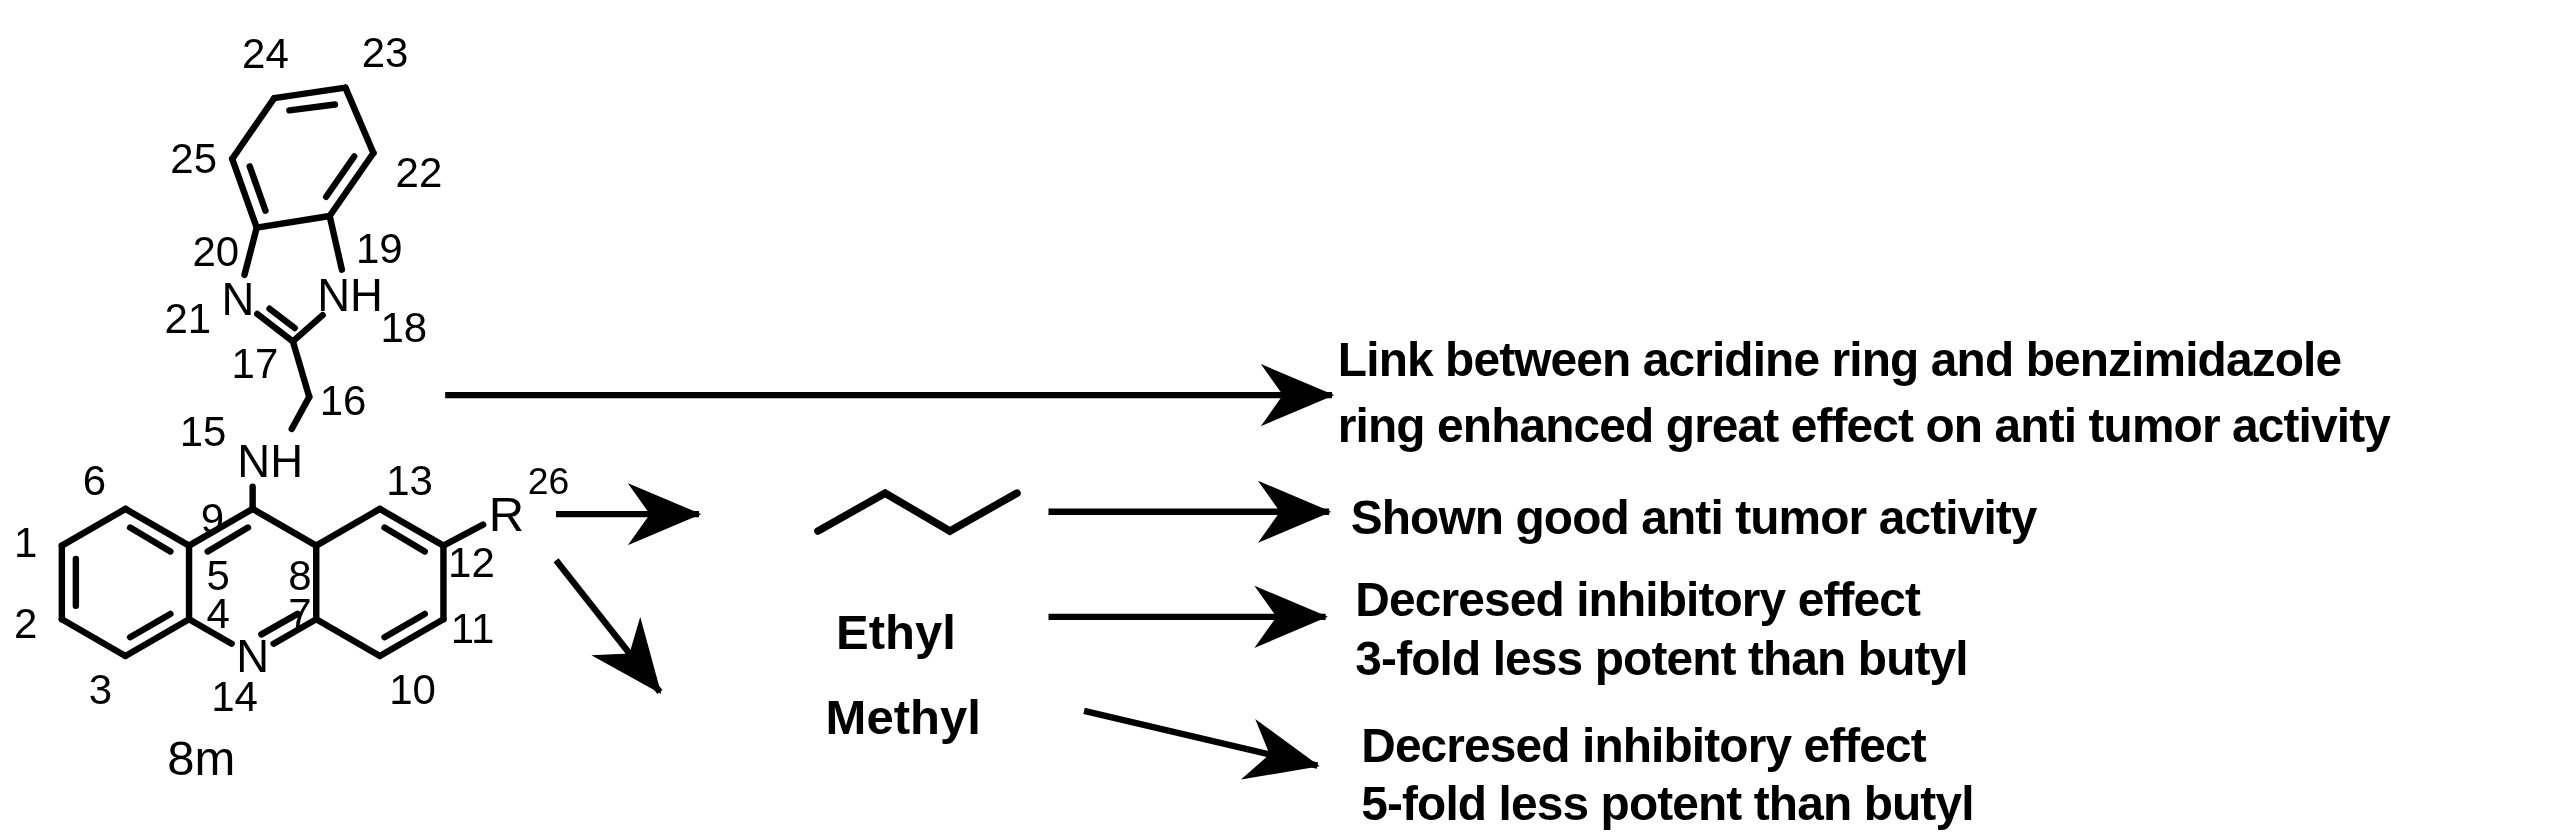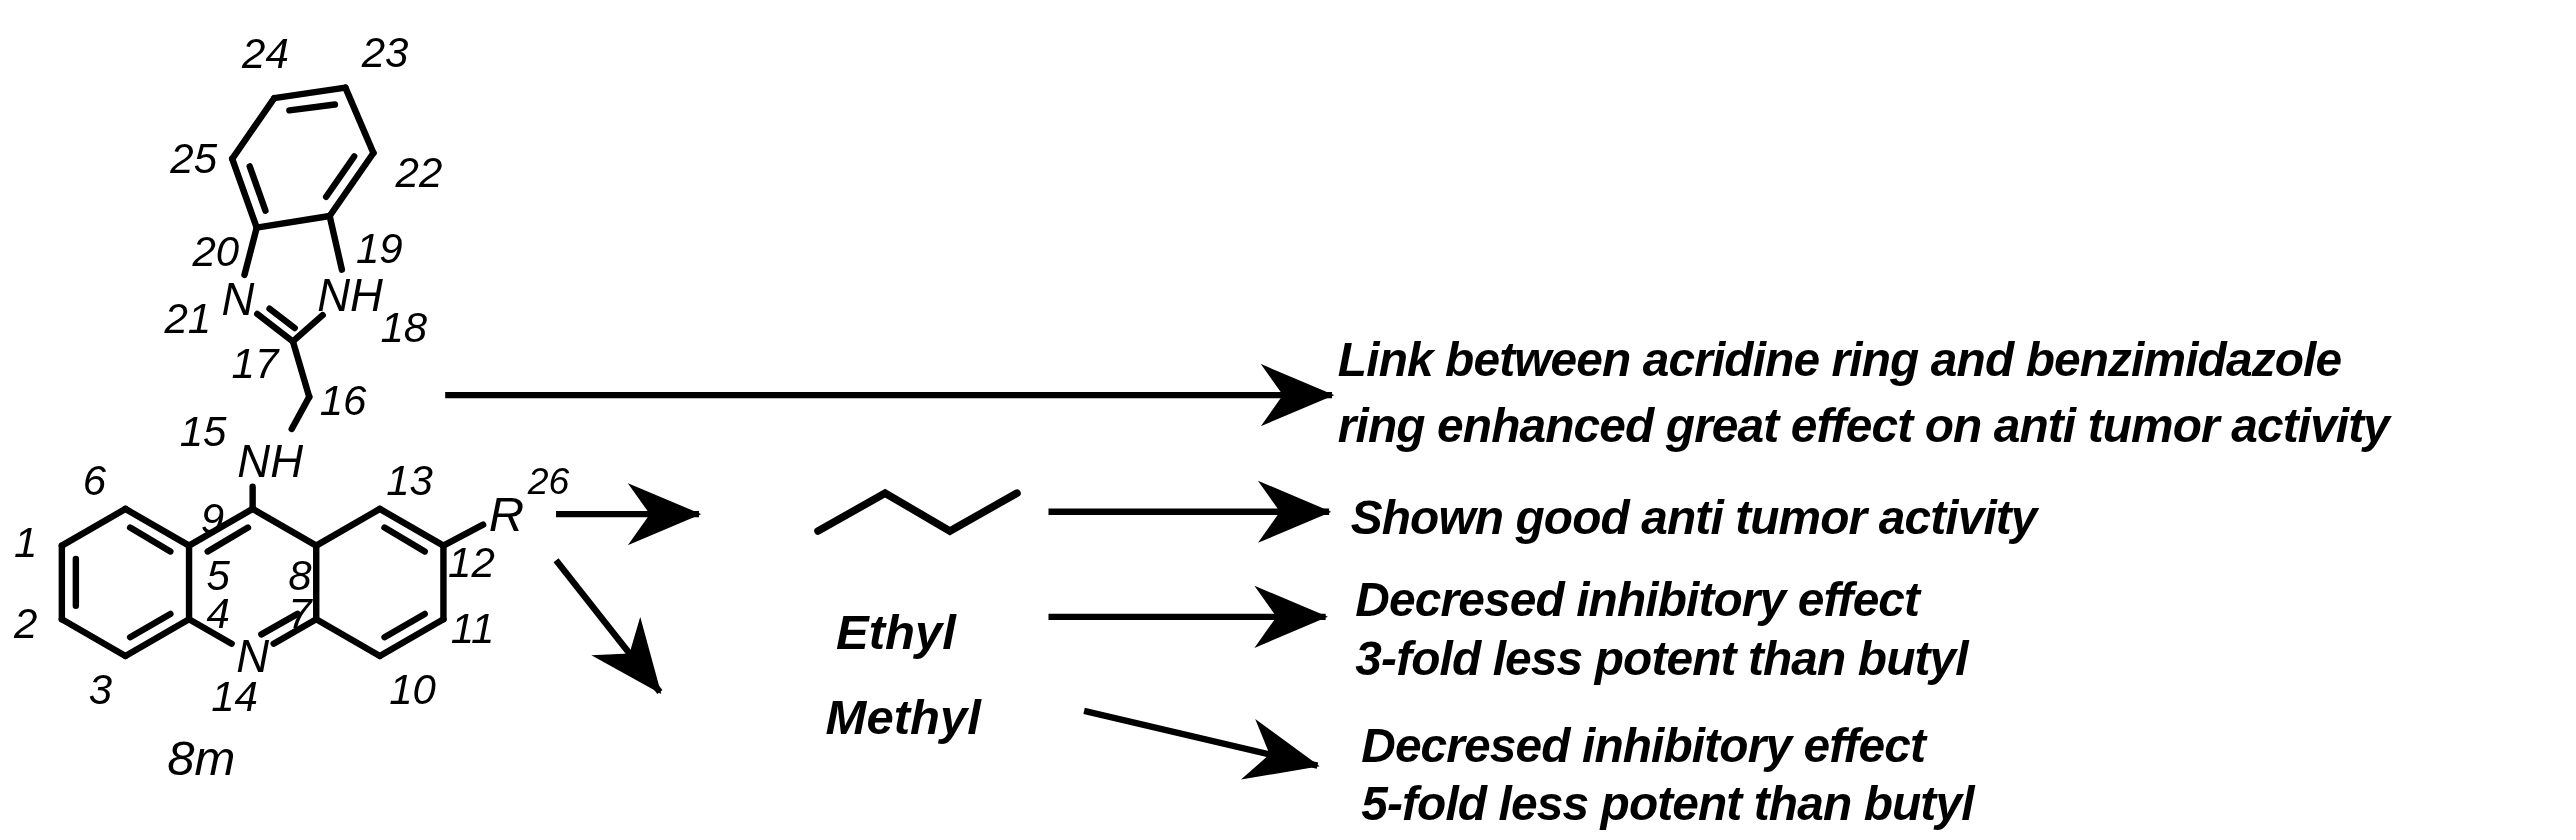--- a/index.html
+++ b/index.html
@@ -5,21 +5,20 @@
   html, body {
     margin: 0;
     padding: 0;
     background: #ffffff;
   }
   .figure-canvas {
     width: 2576px;
     height: 841px;
     background: #ffffff;
     overflow: hidden;
-    font-style: italic;
   }
   svg { display: block; }
   .bond {
     stroke: #000000;
     stroke-width: 11;
     stroke-linecap: round;
     fill: none;
   }
   .chain {
     stroke: #000000;

